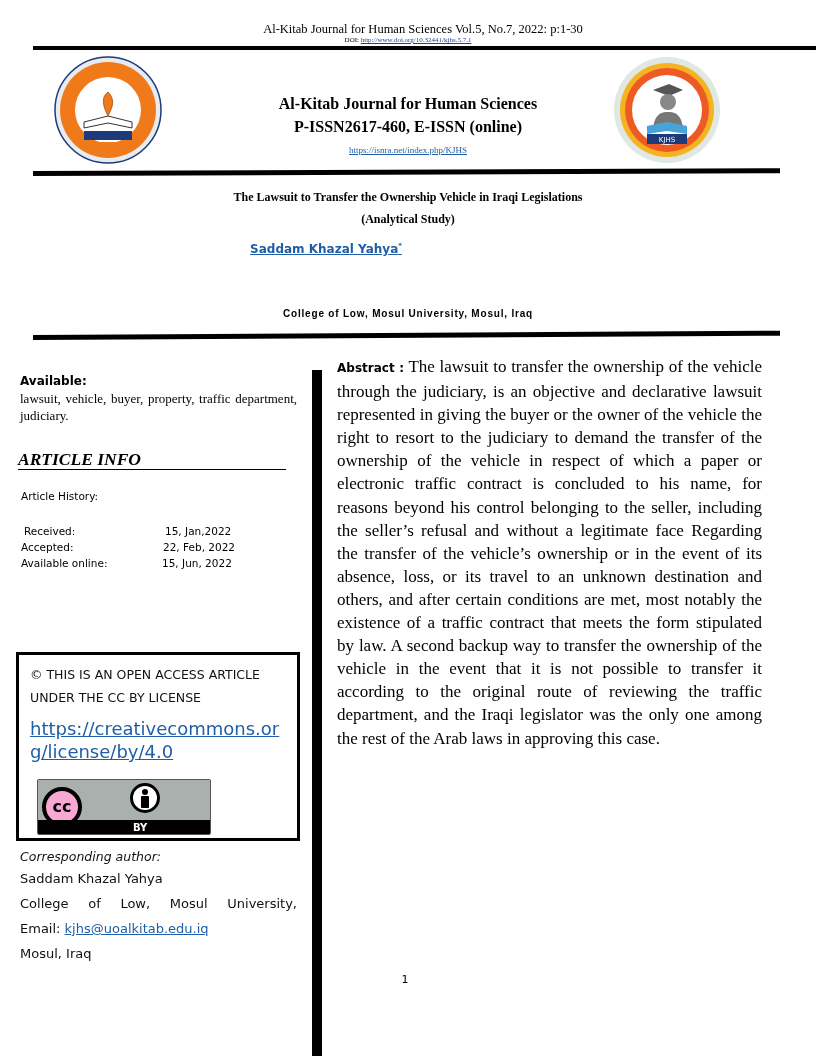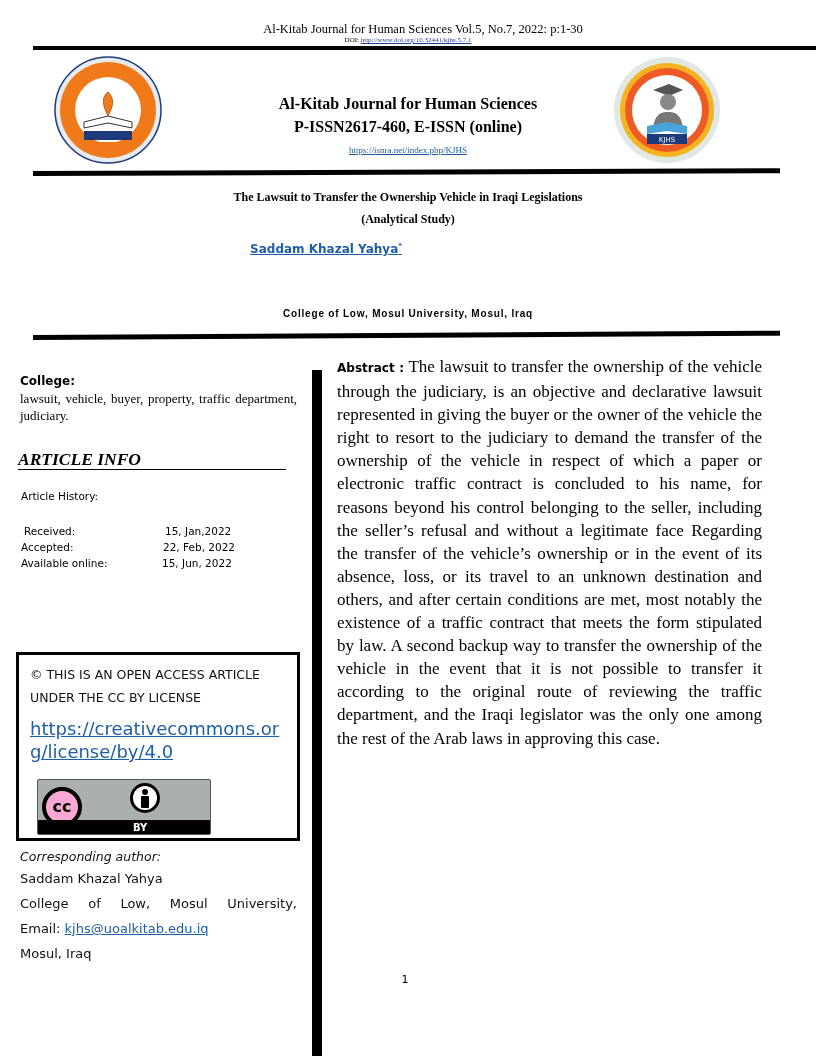--- a/index.html
+++ b/index.html
@@ -97,21 +97,21 @@
   <div>The Lawsuit to Transfer the Ownership Vehicle in Iraqi Legislations</div>
   <div>(Analytical Study)</div>
 </div>
 <div class="abs author">
   <a><span>Saddam Khazal Yahya</span><sup>*</sup></a>
 </div>
 <div class="abs affiliation">College of Low, Mosul University, Mosul, Iraq</div>
 <div class="abs rule-low"></div>
 
 <div class="abs left-col">
-  <div class="kw-label">College:</div>
+  <div class="kw-label">Available:</div>
   <div class="kw-text">lawsuit, vehicle, buyer, property, traffic department, judiciary.</div>
 </div>
 <div class="abs article-info">ARTICLE INFO</div>
 <div class="abs history-label">Article History:</div>
 
 <div class="abs hist-row" style="top:525px;">
   <span class="k" style="left:3px;">Received:</span>
   <span class="v" style="left:144px;">15, Jan,2022</span>
 </div>
 <div class="abs hist-row" style="top:541px;">

